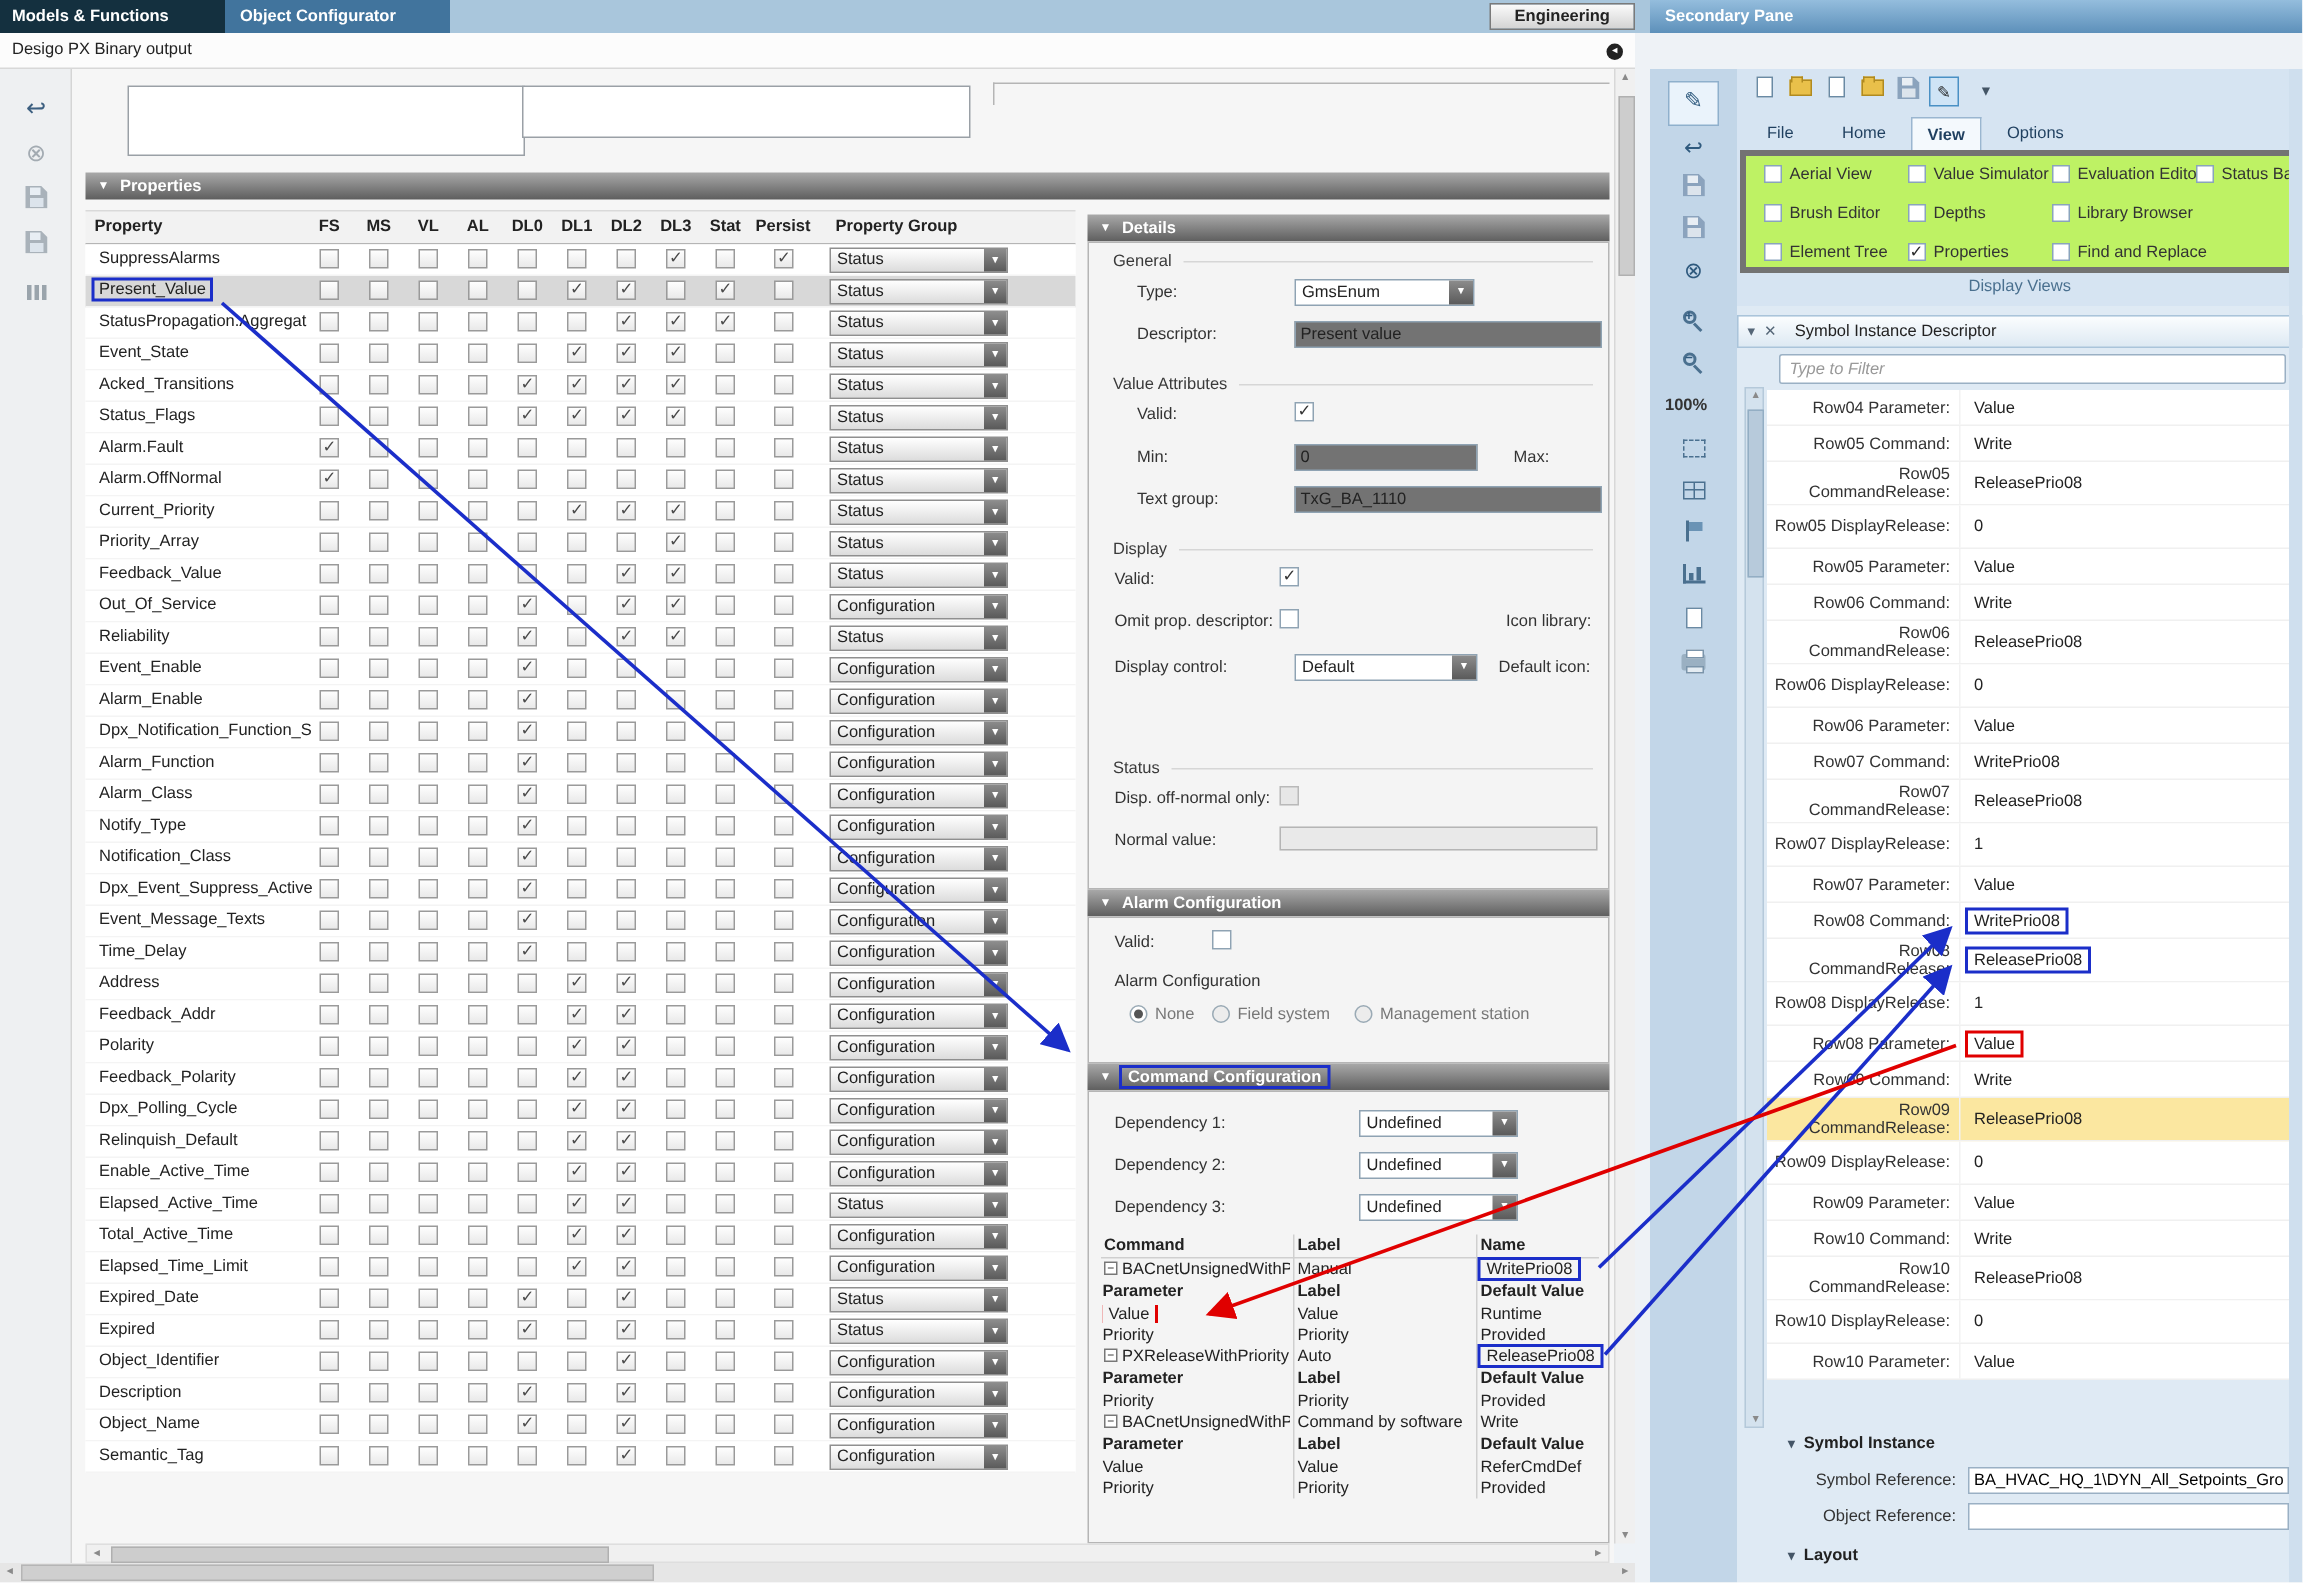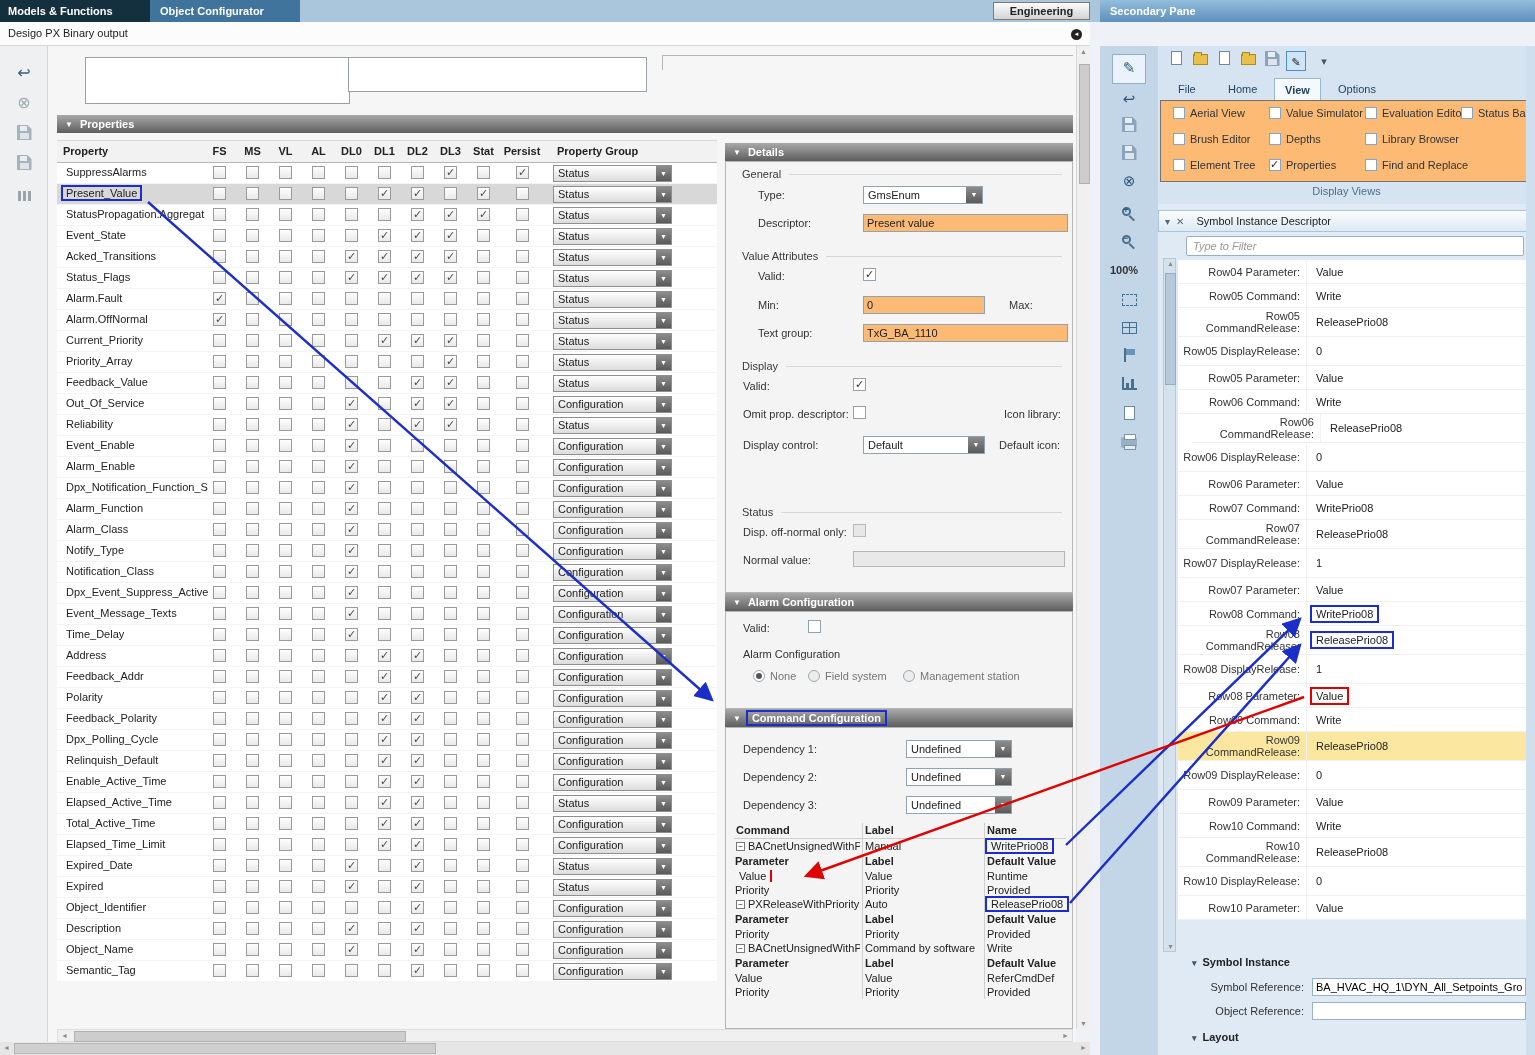--- a/index.html
+++ b/index.html
@@ -47,21 +47,21 @@
   .pgtxt{flex:1;padding:1px 0 0 4px;overflow:hidden;white-space:nowrap;}
   .pgarrow{width:15px;background:linear-gradient(#8c8c8c,#5a5a5a);color:#fff;font-size:7px;text-align:center;line-height:15px;}
 
   
   #details-bar{left:725px;top:143px;width:348px;}
   #details-content{left:725px;top:161px;width:348px;height:432px;background:#f4f4f4;border:1px solid #b5b5b5;box-sizing:border-box;}
   .gcaption{position:absolute;left:16px;right:10px;display:flex;align-items:center;color:#3a3a3a;}
   .gcaption .txt{margin-right:8px;white-space:nowrap;}
   .gline{flex:1;border-top:1px solid #d6d6d6;height:0;}
   .flabel{position:absolute;color:#333;white-space:nowrap;}
-  .finput{position:absolute;height:18px;border:1px solid #8fa3b3;background:#fdba74;box-sizing:border-box;font:11px "Liberation Sans",sans-serif;padding:0 3px;color:#222;}
+  .finput{position:absolute;height:18px;border:1px solid #8fa3b3;background:#737373;box-sizing:border-box;font:11px "Liberation Sans",sans-serif;padding:0 3px;color:#222;}
   .finput.disabled{background:#e9e9e9;border-color:#b5b5b5;}
   .fdd{position:absolute;height:18px;border:1px solid #8fa3b3;background:#fff;box-sizing:border-box;display:flex;}
   .fdd .t{flex:1;padding:2px 0 0 4px;white-space:nowrap;overflow:hidden;}
   .fdd .a{width:16px;background:linear-gradient(#8c8c8c,#5a5a5a);color:#fff;font-size:7px;line-height:16px;text-align:center;}
   .dcb{position:absolute;width:13px;height:13px;border:1px solid #8fa3b3;background:#fff;box-sizing:border-box;}
   .dcb.checked::after{content:"✓";font-size:11px;color:#333;position:absolute;left:1px;top:-1px;line-height:13px;}
   .dcb.disabled{background:#e7e7e7;border-color:#b9b9b9;}
 
   
   #alarm-bar{left:725px;top:593px;width:348px;}
@@ -111,21 +111,21 @@
   .rtool-box{position:absolute;left:12px;top:8px;width:32px;height:28px;background:#eaf3fb;border:1px solid #8fb0cc;text-align:center;line-height:26px;font-size:15px;color:#2f5a7e;}
   .zoomlbl{position:absolute;left:10px;width:38px;text-align:left;font-weight:bold;color:#333;}
 
   
   #ribbon{position:absolute;left:58px;top:0;width:377px;height:158px;background:#d6e4f2;}
   .rt{position:absolute;top:5px;width:20px;height:20px;text-align:center;line-height:20px;}
   .rt.rt-active{border:1px solid #4a90c4;background:#cfe4f6;box-sizing:border-box;}
   #rtabs{position:absolute;left:0;top:32px;width:377px;height:22px;}
   .rtab{position:absolute;top:0;height:22px;line-height:22px;padding:0 10px;color:#1f3f5f;}
   .rtab.active{background:#f4f9fd;border:1px solid #9ab6d0;border-bottom:none;box-sizing:border-box;font-weight:bold;}
-  #rpanel{position:absolute;left:2px;top:54px;width:373px;height:82px;background:#fdba74;border:1px solid #737373;box-sizing:border-box;}
+  #rpanel{position:absolute;left:2px;top:54px;width:373px;height:82px;background:#bef264;border:4px solid #737373;box-sizing:border-box;}
   .ribrow{position:relative;height:26px;}
   .ribitem{position:absolute;top:6px;display:flex;align-items:center;gap:5px;white-space:nowrap;}
   .rcb{width:12px;height:12px;border:1px solid #8aa4bc;background:#fff;display:inline-block;box-sizing:border-box;position:relative;}
   .rcb.checked::after{content:"✓";position:absolute;left:0;top:-2px;font-size:11px;color:#2a2a2a;}
   .rlabel2{color:#333;}
   #rcaption{position:absolute;left:2px;top:139px;width:373px;text-align:center;color:#4a708f;}
 
   
   #spp-bar{left:1158px;top:210px;width:377px;height:22px;background:linear-gradient(#fbfdfe,#dde9f3);border:1px solid #aac4da;box-sizing:border-box;line-height:20px;}
   #spp-bar .t{margin-left:12px;color:#222;}
@@ -1180,21 +1180,21 @@
         <div class="gval">
           <span class="gvtext">Value</span>
         </div>
       </div>
       <div class="grow" style="height: 24px;">
         <div class="glabel">Row06 Command:</div>
         <div class="gval">
           <span class="gvtext">Write</span>
         </div>
       </div>
-      <div class="grow" style="height: 29px; margin-left: 14px;">
+      <div class="grow" style="height: 29px;">
         <div class="glabel">Row06 CommandRelease:</div>
         <div class="gval">
           <span class="gvtext">ReleasePrio08</span>
         </div>
       </div>
       <div class="grow" style="height: 29px;">
         <div class="glabel">Row06 DisplayRelease:</div>
         <div class="gval">
           <span class="gvtext">0</span>
         </div>

